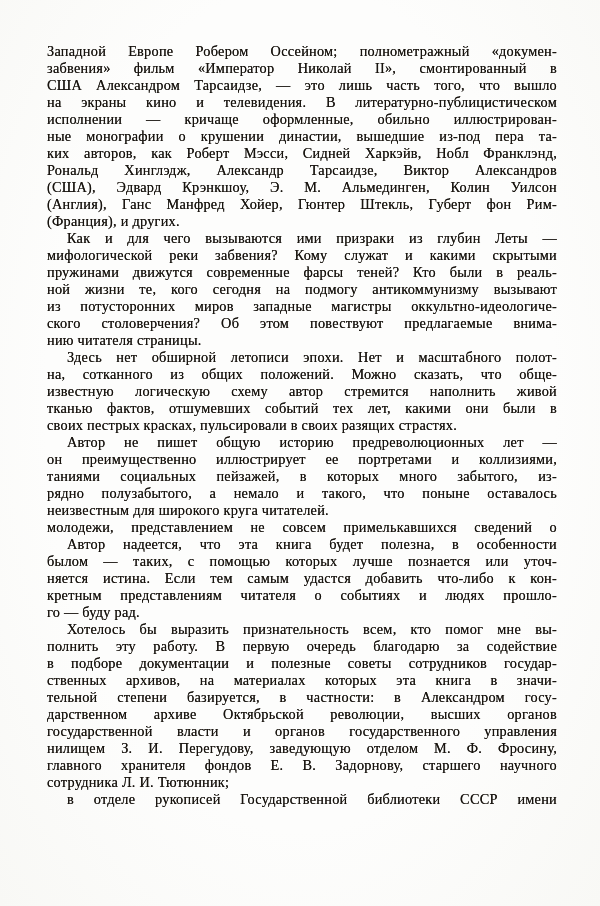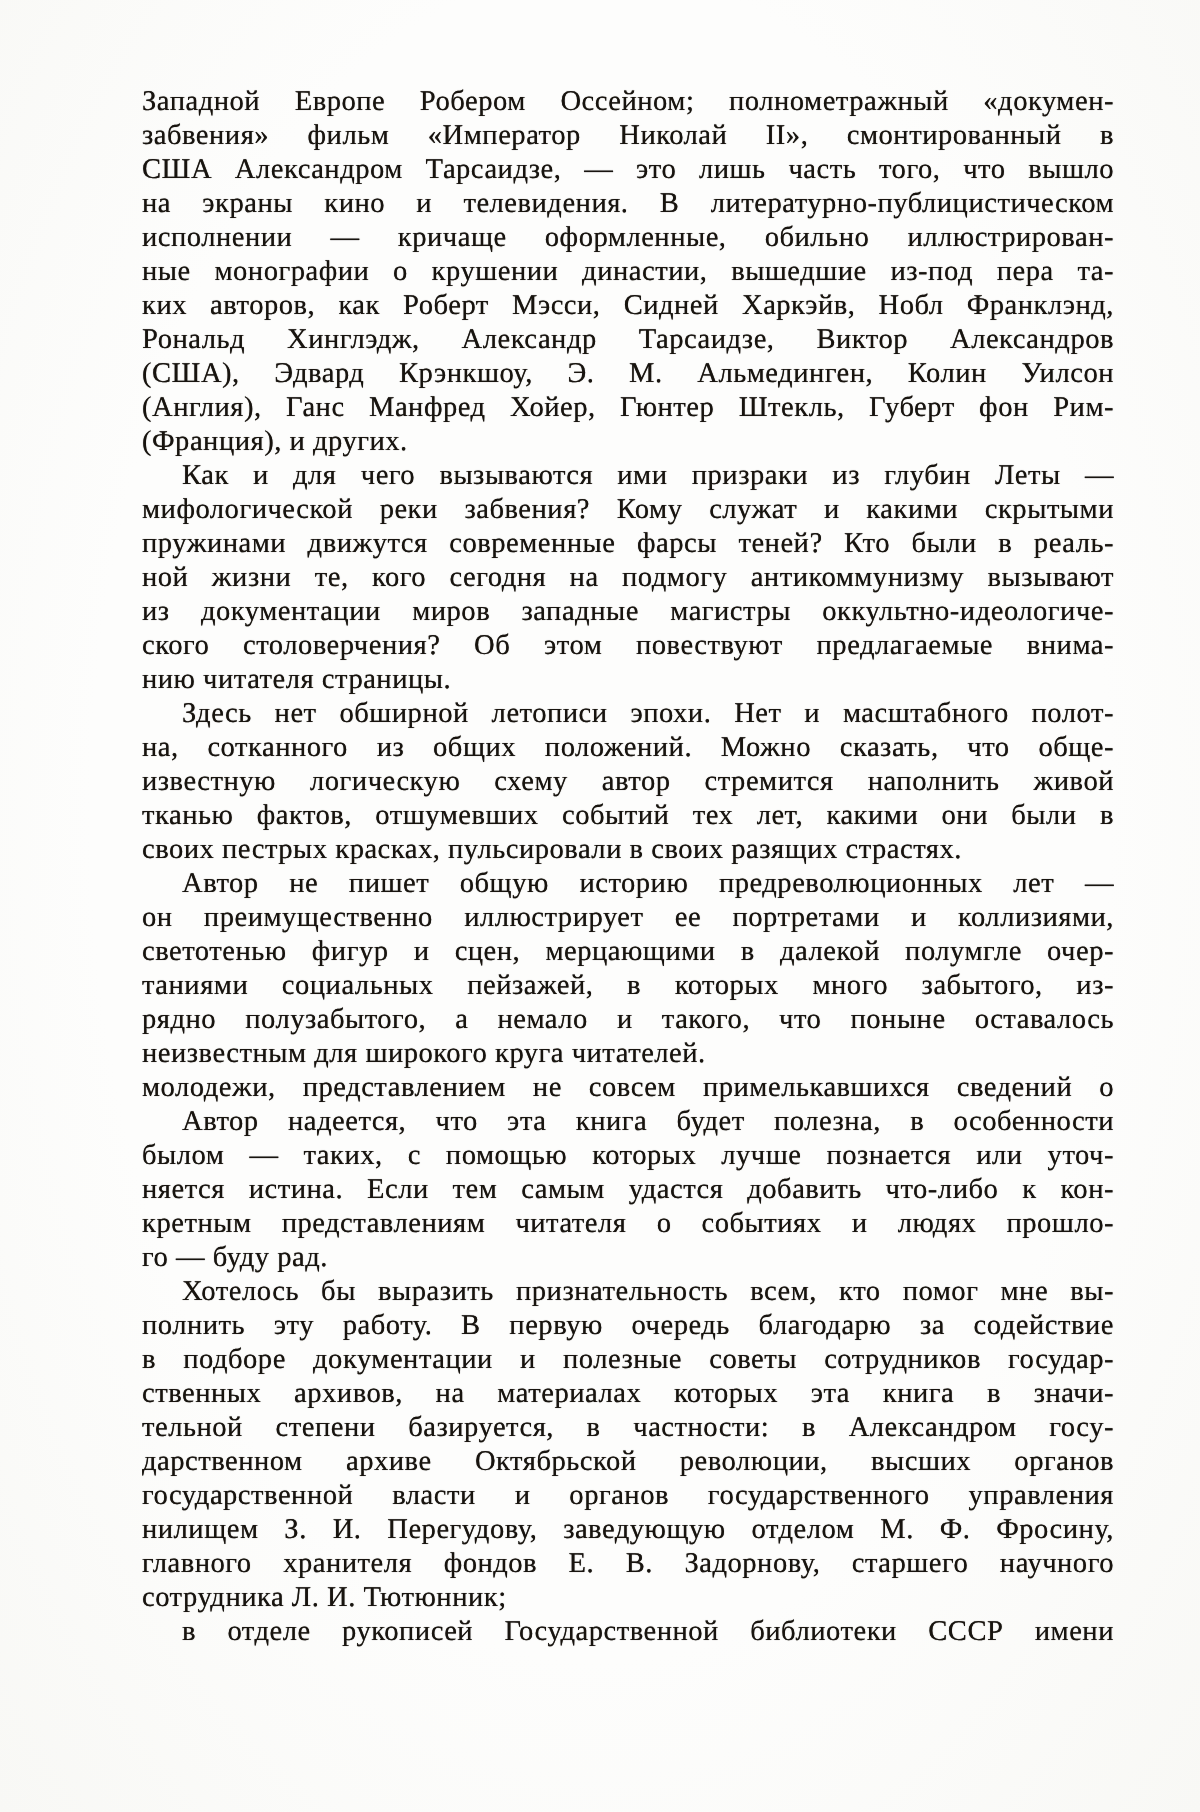--- a/index.html
+++ b/index.html
@@ -34,21 +34,21 @@
     text-shadow: 0 0 0.35px rgba(24, 20, 15, 0.85);
   }
   .line {
     text-align: justify;
     text-align-last: justify;
     height: 17px;
     overflow: hidden;
     white-space: nowrap;
   }
   
-  .line { white-space: normal; margin-left: 24px; }
+  .line { white-space: normal; }
   .line.indent {
     text-indent: 20px;
   }
   .line.last {
     text-align-last: left;
   }
   .page-number {
     position: absolute;
     left: 47px;
     top: 907px;
@@ -72,31 +72,30 @@
       <div class="line">ные монографии о крушении династии, вышедшие из-под пера та-</div>
       <div class="line">ких авторов, как Роберт Мэсси, Сидней Харкэйв, Нобл Франклэнд,</div>
       <div class="line">Рональд Хинглэдж, Александр Тарсаидзе, Виктор Александров</div>
       <div class="line">(США), Эдвард Крэнкшоу, Э. М. Альмединген, Колин Уилсон</div>
       <div class="line">(Англия), Ганс Манфред Хойер, Гюнтер Штекль, Губерт фон Рим-</div>
       <div class="line last">(Франция), и других.</div>
       <div class="line indent">Как и для чего вызываются ими призраки из глубин Леты —</div>
       <div class="line">мифологической реки забвения? Кому служат и какими скрытыми</div>
       <div class="line">пружинами движутся современные фарсы теней? Кто были в реаль-</div>
       <div class="line">ной жизни те, кого сегодня на подмогу антикоммунизму вызывают</div>
-      <div class="line">из документации миров западные магистры оккультно-идеологиче-</div>
+      <div class="line">из потусторонних миров западные магистры оккультно-идеологиче-</div>
       <div class="line">ского столоверчения? Об этом повествуют предлагаемые внима-</div>
       <div class="line last">нию читателя страницы.</div>
       <div class="line indent">Здесь нет обширной летописи эпохи. Нет и масштабного полот-</div>
       <div class="line">на, сотканного из общих положений. Можно сказать, что обще-</div>
       <div class="line">известную логическую схему автор стремится наполнить живой</div>
       <div class="line">тканью фактов, отшумевших событий тех лет, какими они были в</div>
       <div class="line last">своих пестрых красках, пульсировали в своих разящих страстях.</div>
       <div class="line indent">Автор не пишет общую историю предреволюционных лет —</div>
       <div class="line">он преимущественно иллюстрирует ее портретами и коллизиями,</div>
-      <div class="line">светотенью фигур и сцен, мерцающими в далекой полумгле очер-</div>
       <div class="line">таниями социальных пейзажей, в которых много забытого, из-</div>
       <div class="line">рядно полузабытого, а немало и такого, что поныне оставалось</div>
       <div class="line last">неизвестным для широкого круга читателей.</div>
       <div class="line">молодежи, представлением не совсем примелькавшихся сведений о</div>
       <div class="line indent">Автор надеется, что эта книга будет полезна, в особенности</div>
       <div class="line">былом — таких, с помощью которых лучше познается или уточ-</div>
       <div class="line">няется истина. Если тем самым удастся добавить что-либо к кон-</div>
       <div class="line">кретным представлениям читателя о событиях и людях прошло-</div>
       <div class="line last">го — буду рад.</div>
       <div class="line indent">Хотелось бы выразить признательность всем, кто помог мне вы-</div>

